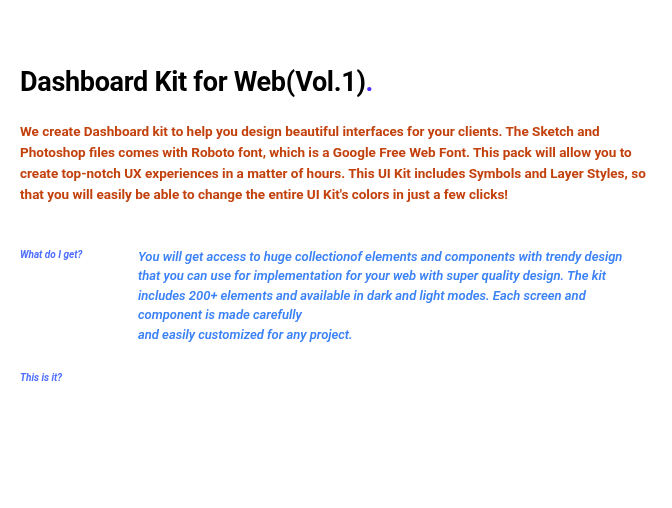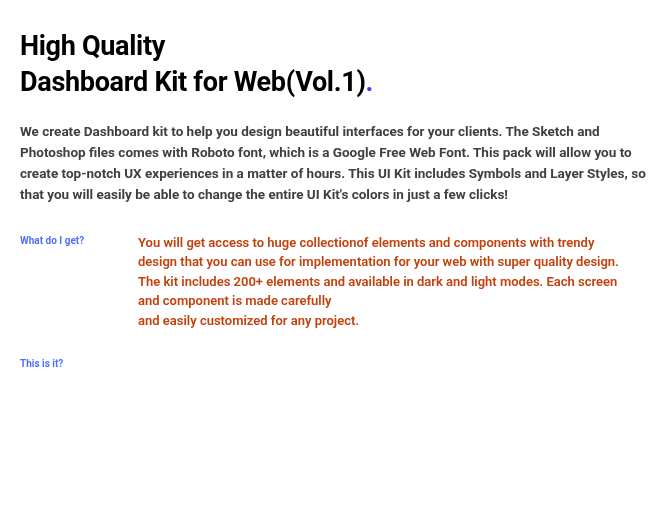--- a/index.html
+++ b/index.html
@@ -22,48 +22,49 @@
       letter-spacing: -0.3px;
       margin-bottom: 20px;
     }
     .heading .dot {
       color: #4F2EFF;
     }
     .subheadline {
       font-size: 13.5px;
       font-weight: 700;
       line-height: 1.55;
-      margin-bottom: 28px;
-      color: #404040;
+      margin-bottom: 42px;
+      color: #c2410c;
     }
     .section-row {
       display: flex;
       margin-bottom: 26px;
+      font-style: italic;
     }
     .section-label {
       flex: 0 0 118px;
       font-size: 10px;
       font-weight: 700;
       color: #4F6FFF;
       padding-top: 2px;
     }
     .section-body {
       flex: 1;
       font-size: 13px;
       font-weight: 600;
       line-height: 1.5;
-      color: #c2410c;
+      color: #3b82f6;
       padding-right: 20px;
     }
   </style>
 </head>
 <body>
 
 <h1 class="heading">
-  <span>High Quality</span><br>
+  <br>
   <span>Dashboard Kit for Web(Vol.1)</span><span class="dot">.</span>
 </h1>
 
 <p class="subheadline">We create Dashboard kit to help you design beautiful interfaces for your clients. The Sketch and Photoshop files comes with Roboto font, which is a Google Free Web Font. This pack will allow you to create top-notch UX experiences in a matter of hours. This UI Kit includes Symbols and Layer Styles, so that you will easily be able to change the entire UI Kit's colors in just a few clicks!</p>
 
 <div class="section-row">
   <div class="section-label">What do I get?</div>
   <div class="section-body">You will get access to huge collectionof elements  and components with trendy design that  you can use for implementation for your web with super quality design. The kit includes 200+ elements and available in dark and light modes.  Each screen and component is made carefully<br>and easily customized for any project.</div>
 </div>
 

